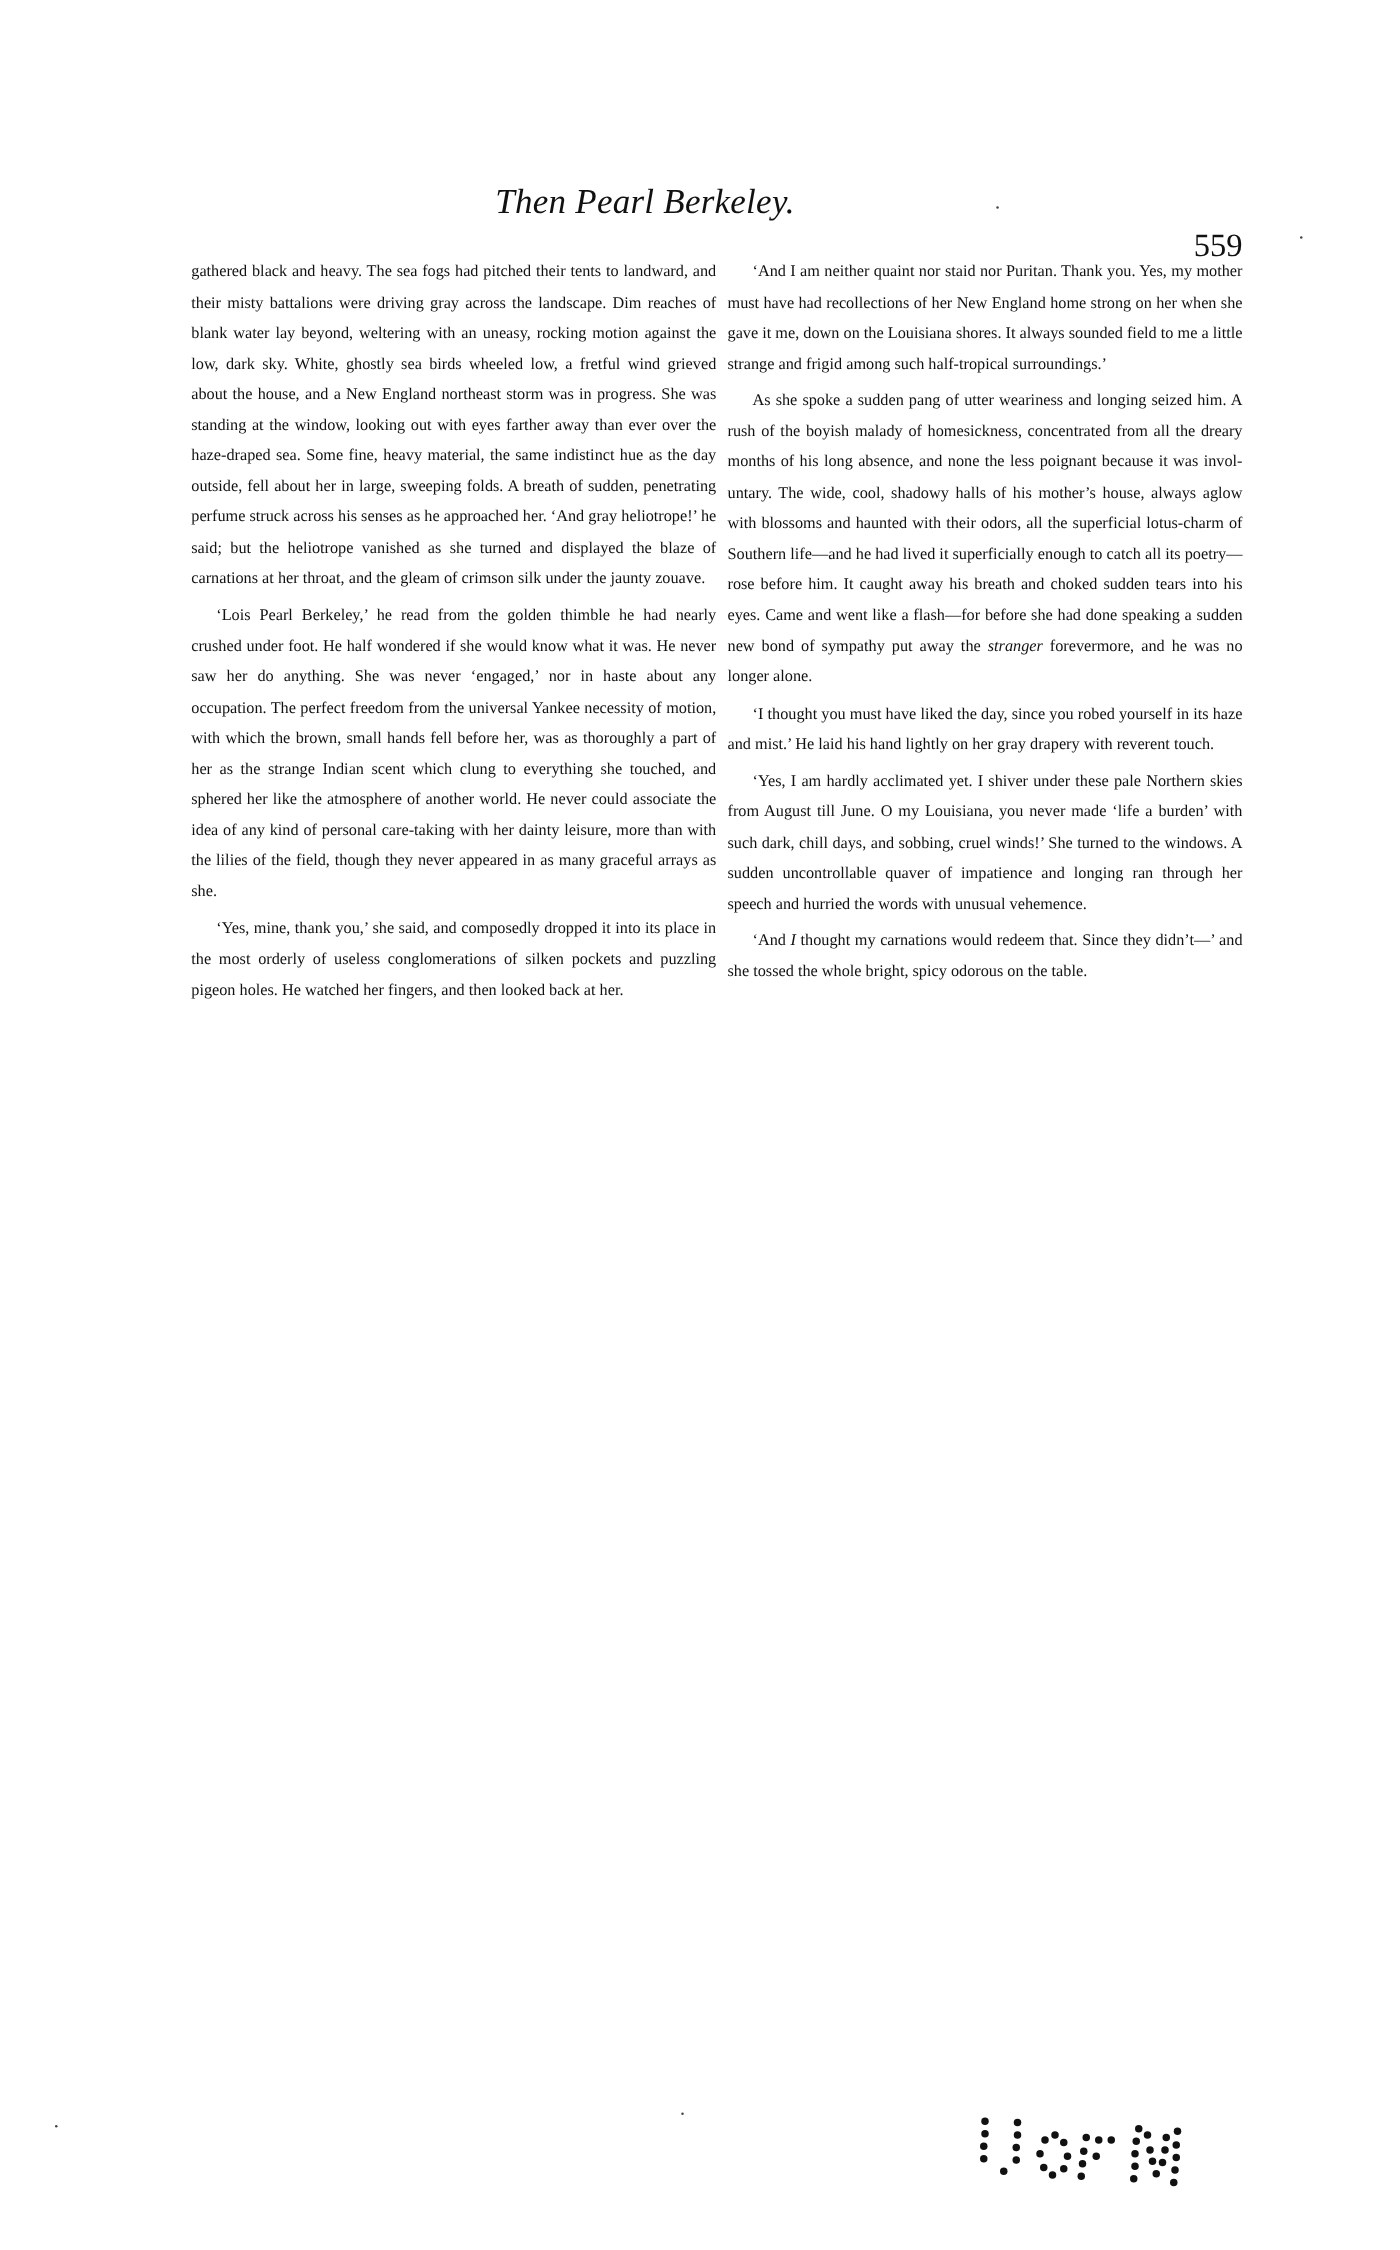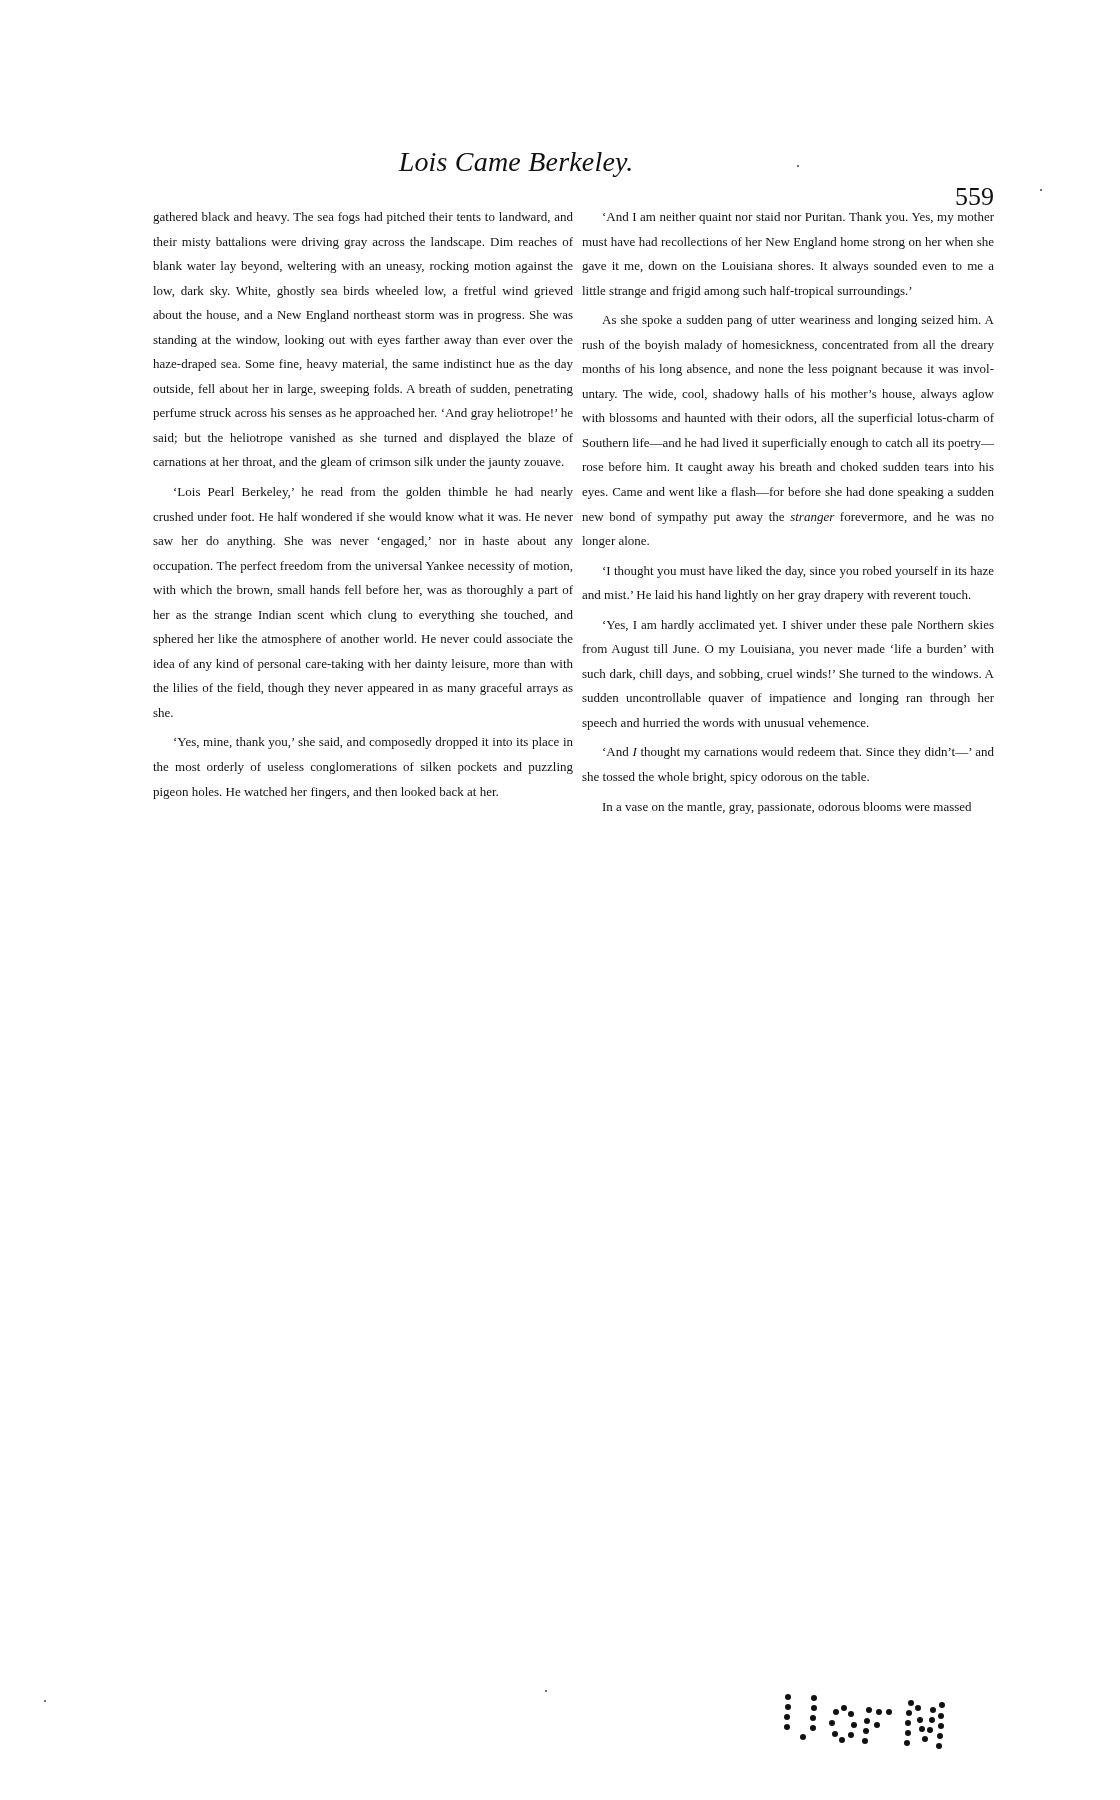--- a/index.html
+++ b/index.html
@@ -93,42 +93,41 @@
       background: #111;
       border-radius: 50%;
     }
   </style>
 </head>
 <body>
 
 <div class="page">
 
   <div class="running-head">
-    <div class="running-title">Lois Came Berkeley.</div>
+    <div class="running-title">Then Pearl Berkeley.</div>
     <div class="page-number">559</div>
   </div>
 
   <span class="speck" style="left:797px; top:165px;"></span>
   <span class="speck" style="left:1040px; top:189px;"></span>
   <span class="speck" style="left:44px; top:1700px;"></span>
   <span class="speck" style="left:545px; top:1690px;"></span>
 
   <div class="column col-left">
     <p class="no-indent">gathered black and heavy. The sea fogs had pitched their tents to land­ward, and their misty battalions were driving gray across the landscape. Dim reaches of blank water lay be­yond, weltering with an uneasy, rock­ing motion against the low, dark sky. White, ghostly sea birds wheeled low, a fretful wind grieved about the house, and a New England northeast storm was in progress. She was standing at the window, looking out with eyes far­ther away than ever over the haze-draped sea. Some fine, heavy material, the same indistinct hue as the day outside, fell about her in large, sweep­ing folds. A breath of sudden, pene­trating perfume struck across his senses as he approached her. ‘And gray heliotrope!’ he said; but the helio­trope vanished as she turned and dis­played the blaze of carnations at her throat, and the gleam of crimson silk under the jaunty zouave.</p>
     <p>‘Lois Pearl Berkeley,’ he read from the golden thimble he had nearly crushed under foot. He half wondered if she would know what it was. He never saw her do anything. She was never ‘engaged,’ nor in haste about any occupation. The perfect freedom from the universal Yankee necessity of motion, with which the brown, small hands fell before her, was as thoroughly a part of her as the strange Indian scent which clung to everything she touched, and sphered her like the at­mosphere of another world. He never could associate the idea of any kind of personal care-taking with her dainty leisure, more than with the lilies of the field, though they never appeared in as many graceful arrays as she.</p>
     <p>‘Yes, mine, thank you,’ she said, and composedly dropped it into its place in the most orderly of useless conglomerations of silken pockets and puzzling pigeon holes. He watched her fingers, and then looked back at her.</p>
   </div>
 
   <div class="column col-right">
-    <p>‘And I am neither quaint nor staid nor Puritan. Thank you. Yes, my mother must have had recollections of her New England home strong on her when she gave it me, down on the Louisiana shores. It always sounded even to me a little strange and frigid among such half-tropical surroundings.’</p>
+    <p>‘And I am neither quaint nor staid nor Puritan. Thank you. Yes, my mother must have had recollections of her New England home strong on her when she gave it me, down on the Louisiana shores. It always sounded field to me a little strange and frigid among such half-tropical surroundings.’</p>
     <p><span>As she spoke a sudden pang of utter weariness and longing seized him. A rush of the boyish malady of homesick­ness, concentrated from all the dreary months of his long absence, and none the less poignant because it was invol­untary. The wide, cool, shadowy halls of his mother’s house, always aglow with blossoms and haunted with their odors, all the superficial lotus-charm of Southern life—and he had lived it su­perficially enough to catch all its poet­ry—rose before him. It caught away his breath and choked sudden tears into his eyes. Came and went like a flash—for before she had done speaking a sudden new bond of sympathy put away the </span><em>stranger</em><span> forevermore, and he was no longer alone.</span></p>
     <p>‘I thought you must have liked the day, since you robed yourself in its haze and mist.’ He laid his hand lightly on her gray drapery with rever­ent touch.</p>
     <p>‘Yes, I am hardly acclimated yet. I shiver under these pale Northern skies from August till June. O my Louisiana, you never made ‘life a bur­den’ with such dark, chill days, and sobbing, cruel winds!’ She turned to the windows. A sudden uncontrollable quaver of impatience and longing ran through her speech and hurried the words with unusual vehemence.</p>
     <p><span>‘And </span><em>I</em><span> thought my carnations would redeem that. Since they didn’t—’ and she tossed the whole bright, spicy odorous on the table.</span></p>
-    <p>In a vase on the mantle, gray, pas­sionate, odorous blooms were massed</p>
   </div>
 
   <div class="stamp" title="U of M">
 
     <div class="stamp-letter" style="left:0px;">
       <span class="hole" style="left:25px; top:4px;"></span>
       <span class="hole" style="left:25px; top:14px;"></span>
       <span class="hole" style="left:24px; top:24px;"></span>
       <span class="hole" style="left:24px; top:34px;"></span>
       <span class="hole" style="left:40px; top:44px;"></span>

